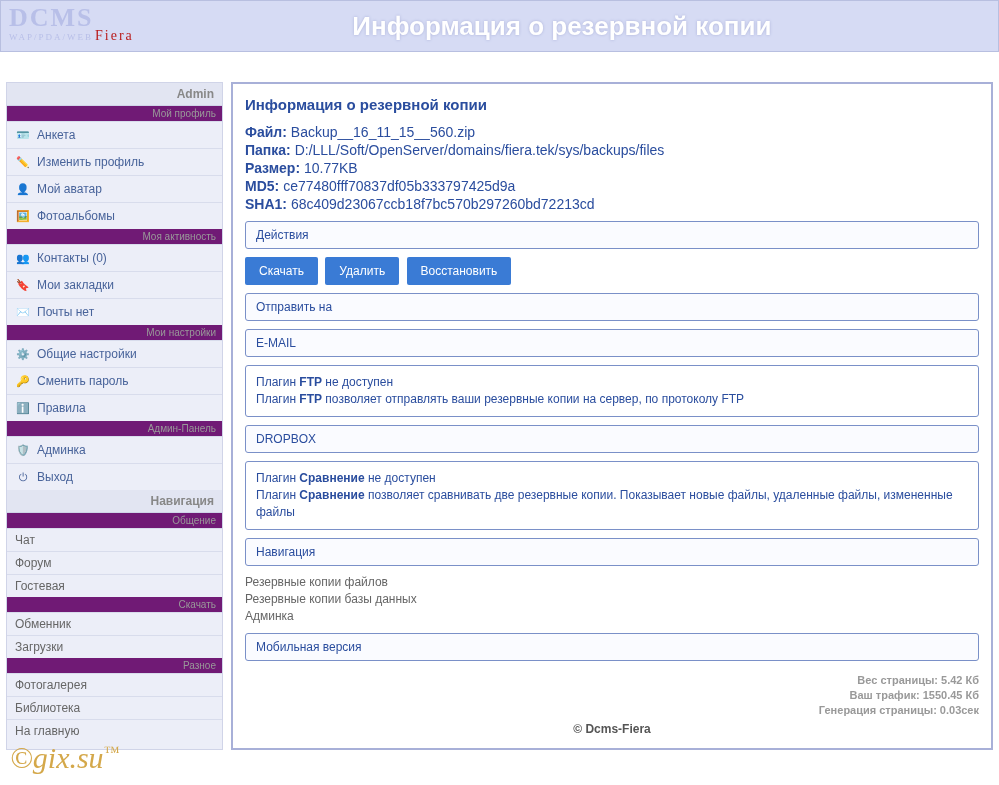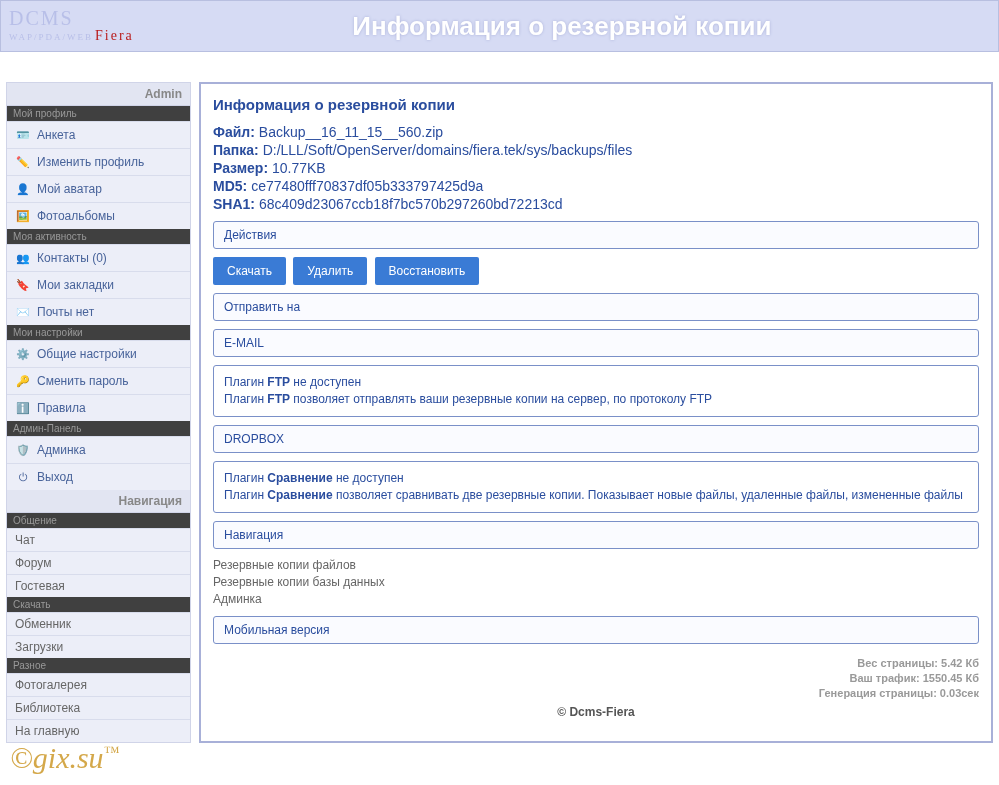--- a/index.html
+++ b/index.html
@@ -1,26 +1,26 @@
 <!DOCTYPE html>
 <html><head>
 <meta charset="utf-8">
 <style>
 *{box-sizing:border-box;margin:0;padding:0}
 body{font-family:Verdana,Arial,sans-serif;font-size:12px;color:#555;background:#fff;width:999px}
 .header{background:#d6dbf4;height:52px;border:1px solid #b8bfe0;display:flex;align-items:center;padding:0 8px}
 .logo{color:#b8bfe8;font-family:serif;letter-spacing:2px}
-.logo-top{font-size:20px;font-weight:normal;line-height:20px}
+.logo-top{font-size:26px;font-weight:bold;line-height:20px}
 .logo-bot{font-size:9px;line-height:10px}
 .logo-fiera{color:#b91c1c;font-size:14px;margin-left:2px}
 .page-title{flex:1;text-align:center;font-size:26px;font-weight:bold;color:#fff;text-shadow:0 0 3px #aab0d8}
 .layout{display:flex;margin-top:30px;gap:8px;padding:0 6px}
-.sidebar{width:185px;background:#eceef8;border:1px solid #d0d4e8}
+.sidebar{width:217px;background:#eceef8;border:1px solid #d0d4e8}
 .sb-header{text-align:right;font-weight:bold;color:#888;padding:4px 8px;background:#e2e5f2;border-bottom:1px solid #d0d4e8}
-.sb-subheader{font-size:10px;color:#999;padding:2px 6px;background:#404040}
+.sb-subheader{text-align:right;font-size:10px;color:#999;padding:2px 6px;background:#701a75}
 .sb-item{display:flex;align-items:center;padding:5px 8px;border-top:1px solid #d8dcec;color:#48639a;cursor:pointer;gap:6px}
 .sb-item-plain{padding:4px 8px;border-top:1px solid #d8dcec;color:#666;cursor:pointer}
 .icon{width:16px;height:16px;display:inline-flex;align-items:center;justify-content:center;font-size:11px}
 .main{flex:1;border:2px solid #a8b0d8;padding:12px;background:#fff}
 .content-title{color:#2a4d9e;font-size:15px;font-weight:bold;margin-bottom:10px}
 .info-line{color:#2a4d9e;font-size:14px;line-height:18px}
 .info-line b{font-weight:bold}
 .box{border:1px solid #7a90c8;border-radius:3px;padding:6px 10px;margin:8px 0;color:#2a4d9e;background:#fafbff}
 .btn-row{margin:8px 0}
 .btn{display:inline-block;background:#3a7bd5;color:#fff;padding:7px 14px;border:none;border-radius:2px;margin-right:4px;cursor:pointer;font-size:12px}

